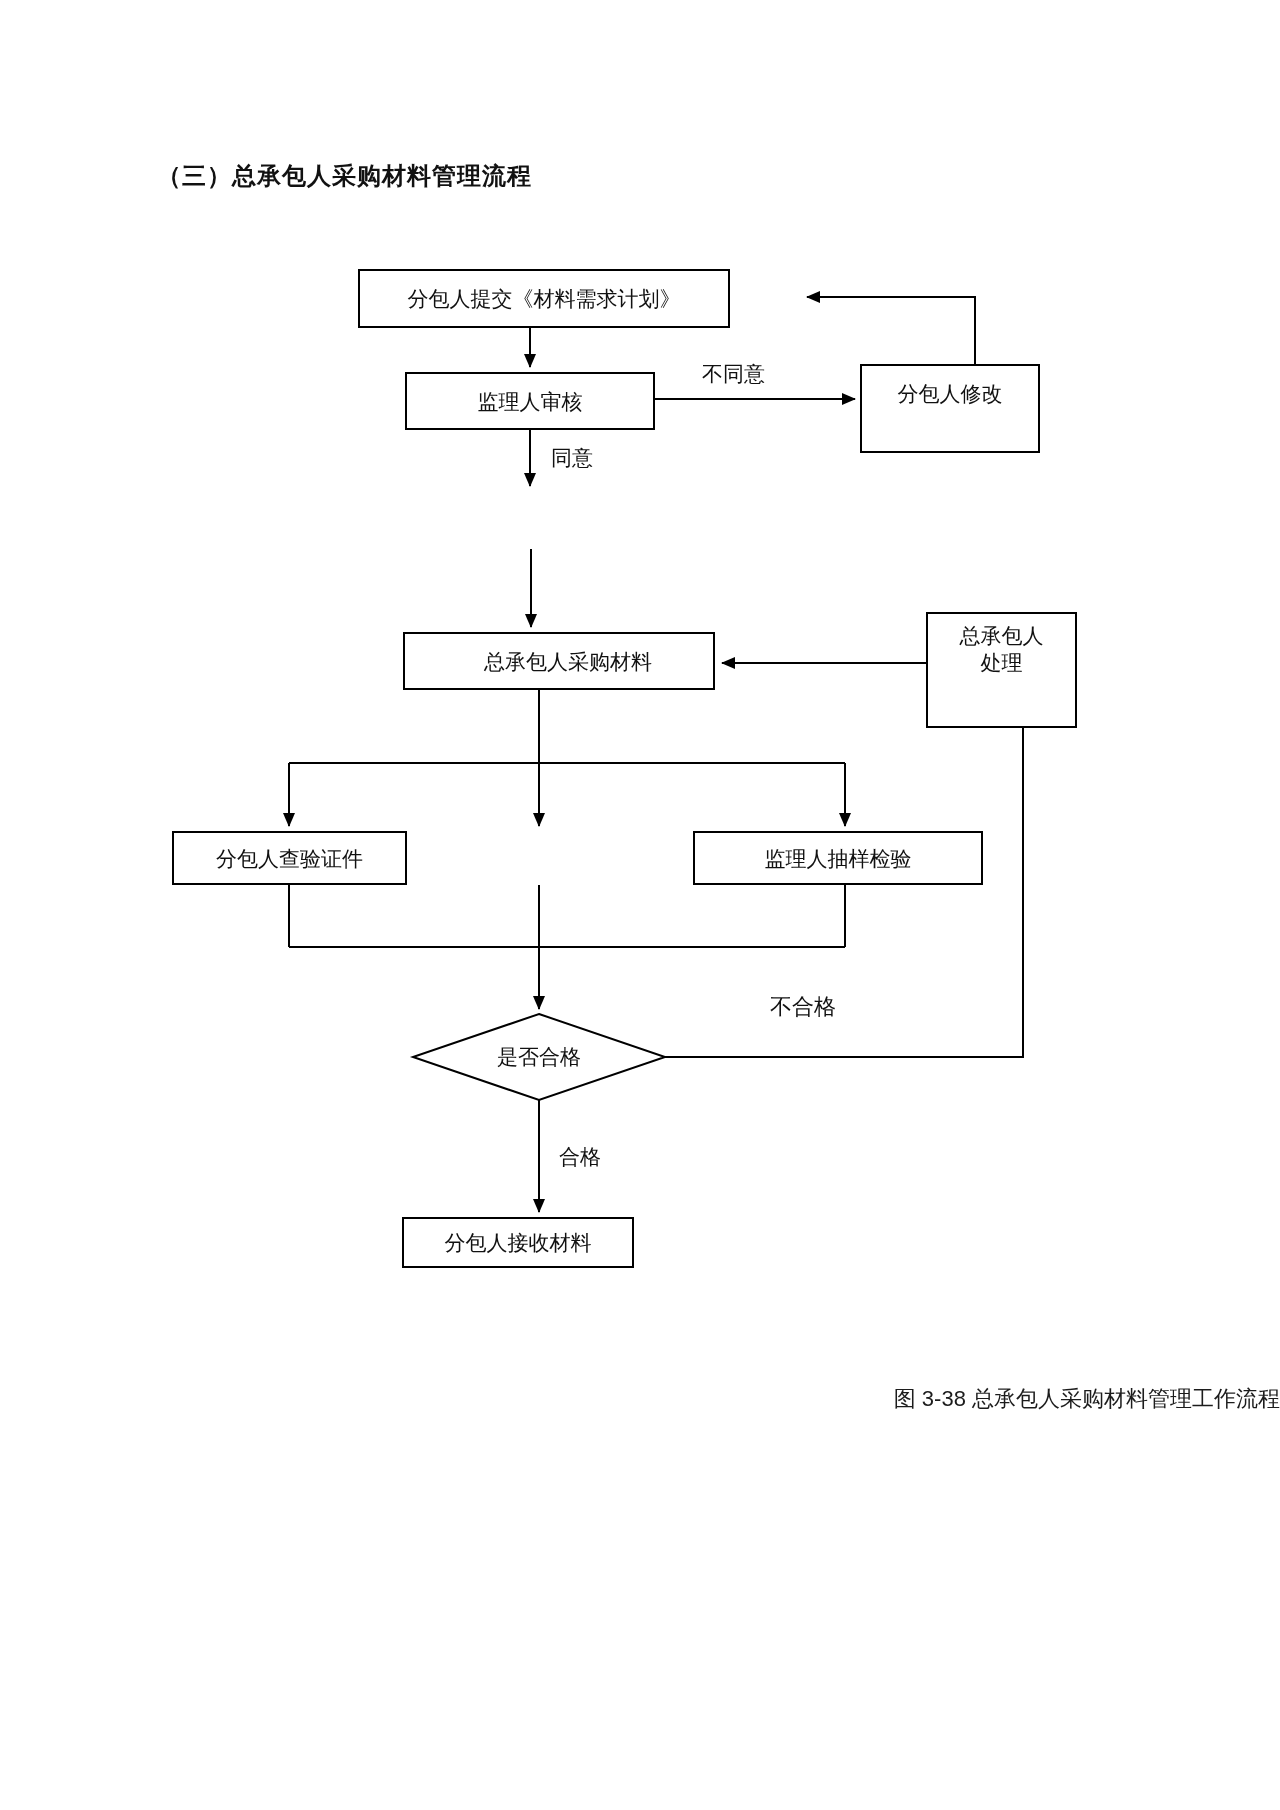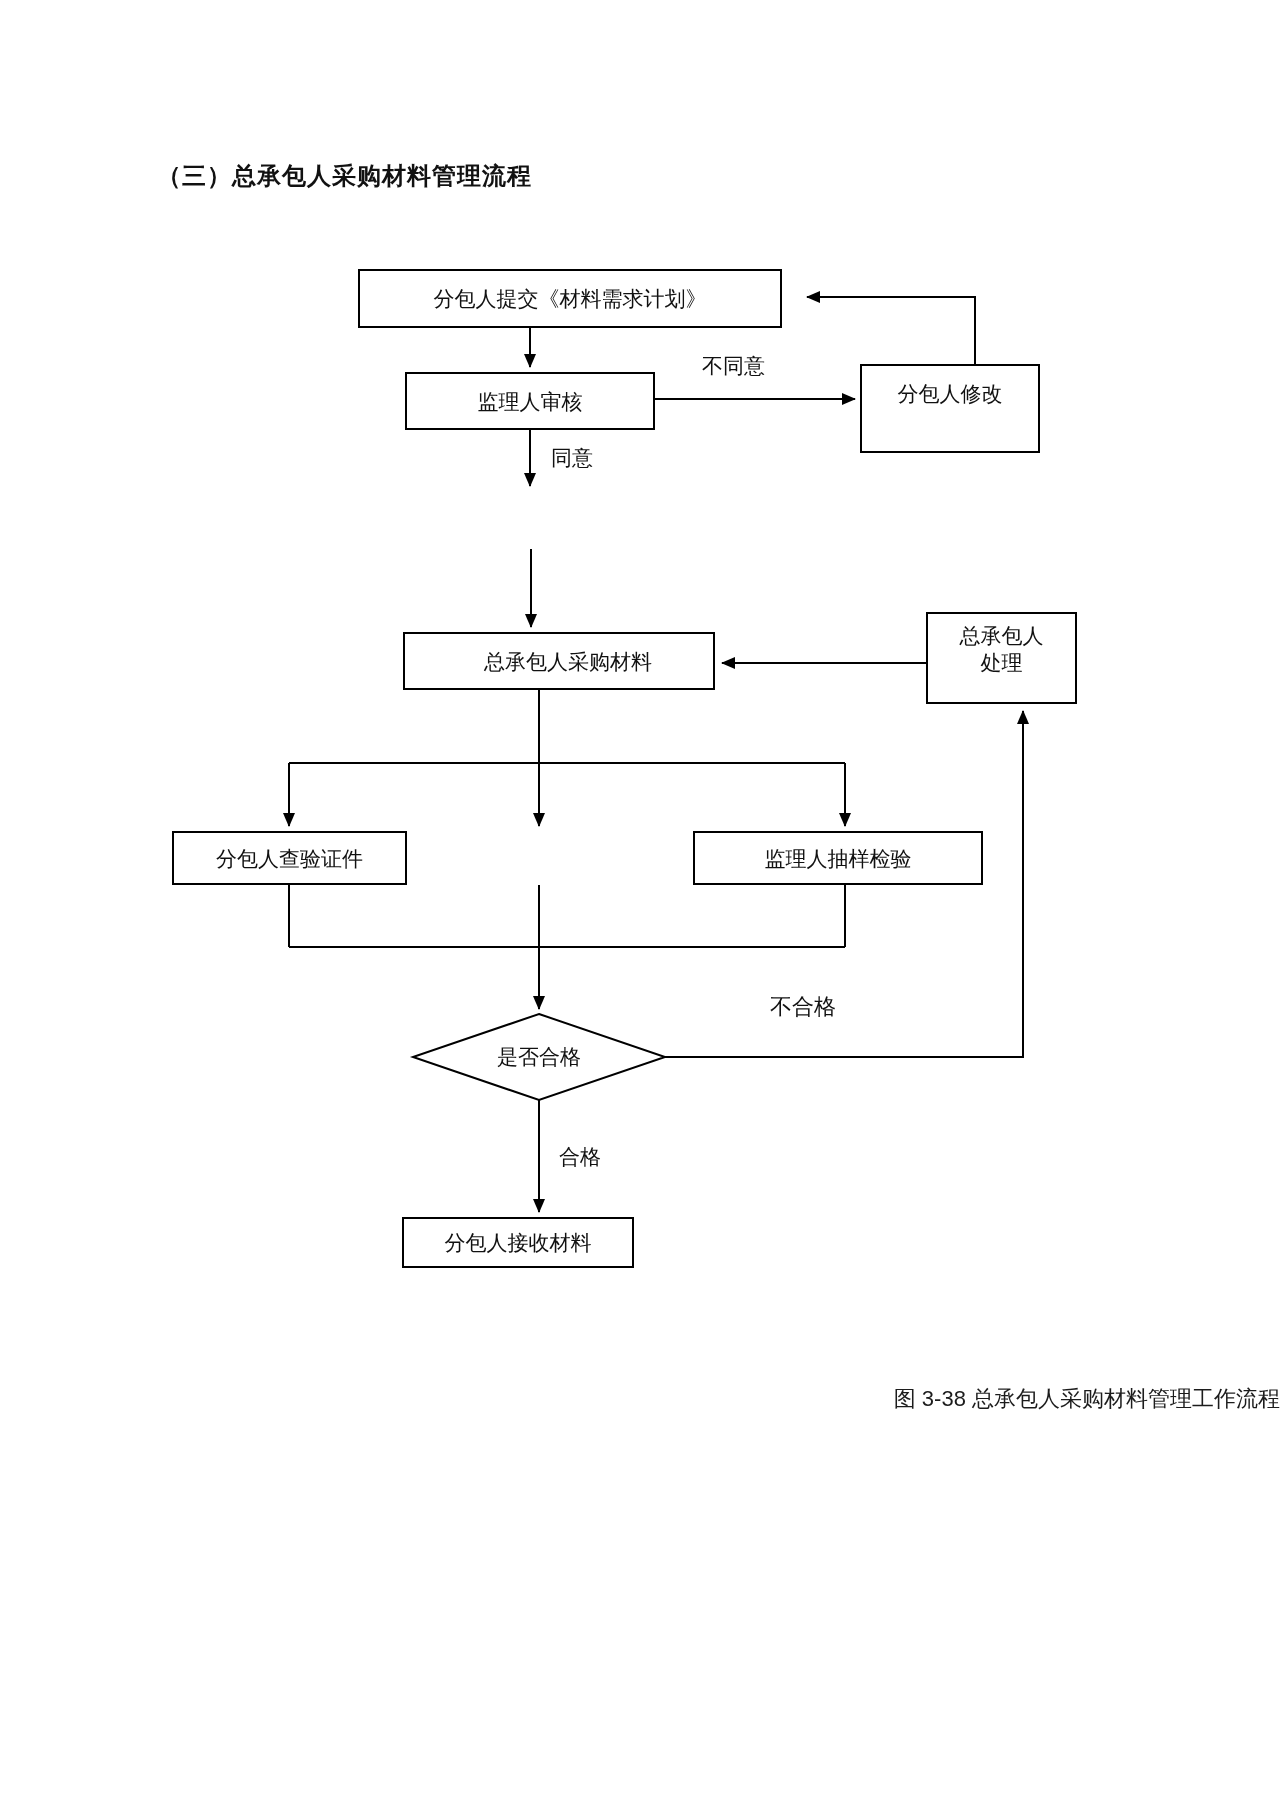--- a/index.html
+++ b/index.html
@@ -110,41 +110,41 @@
       <line x1="539" y1="947" x2="539" y2="1009" marker-end="url(#arrow)"></line>
 
       <polygon points="539,1014 665,1057 539,1100 413,1057" fill="var(--fill)"></polygon>
 
       <polyline points="665,1057 1023,1057 1023,711" marker-end="url(#arrow)"></polyline>
 
       <line x1="539" y1="1100" x2="539" y2="1212" marker-end="url(#arrow)"></line>
     </g>
   </svg>
 
-  <div class="node" id="n-submit" style="left:358px;top:269px;width:424px;height:59px;">分包人提交《材料需求计划》</div>
+  <div class="node" id="n-submit" style="left:358px;top:269px;width:372px;height:59px;">分包人提交《材料需求计划》</div>
 
   <div class="node" id="n-review" style="left:405px;top:372px;width:250px;height:58px;">监理人审核</div>
 
   <div class="node top-align" id="n-revise" style="left:860px;top:364px;width:180px;height:89px;padding-top:14px;">分包人修改</div>
 
 
   <div class="node" id="n-purchase" style="left:403px;top:632px;width:312px;height:58px;padding-left:18px;">总承包人采购材料</div>
 
-  <div class="node top-align" id="n-handle" style="left:926px;top:612px;width:151px;height:92px;padding:8px 22px 0 22px;">总承包人处理</div>
+  <div class="node top-align" id="n-handle" style="left:926px;top:612px;width:151px;height:116px;padding:8px 22px 0 22px;">总承包人处理</div>
 
   <div class="node" id="n-check" style="left:172px;top:831px;width:235px;height:54px;">分包人查验证件</div>
 
 
   <div class="node" id="n-supsampling" style="left:693px;top:831px;width:290px;height:54px;">监理人抽样检验</div>
 
   <div id="n-decision-label">是否合格</div>
 
   <div class="node" id="n-receive" style="left:402px;top:1217px;width:232px;height:51px;">分包人接收材料</div>
 
-  <div class="edge-label" style="left:702px;top:352px;">不同意</div>
+  <div class="edge-label" style="left:702px;top:360px;">不同意</div>
 
   <div class="edge-label" style="left:551px;top:444px;">同意</div>
 
   <div class="edge-label" style="left:770px;top:992px;font-size:22px;text-align:right;">不合格</div>
 
   <div class="edge-label" style="left:559px;top:1143px;">合格</div>
 
   <div id="caption">图 3-38 总承包人采购材料管理工作流程</div>
 
 </div>

